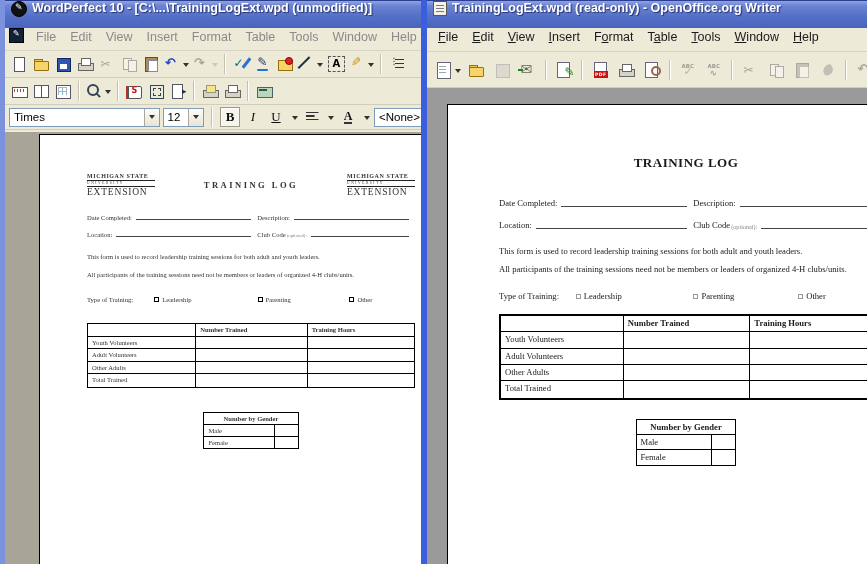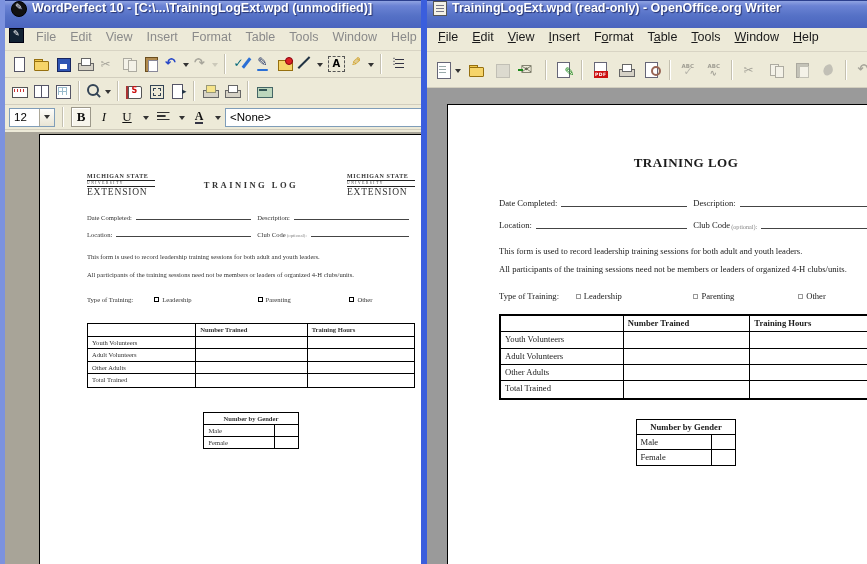--- a/index.html
+++ b/index.html
@@ -282,20 +282,24 @@
       </span>
       <span class="tbtn">
         <span class="icon i-prn"></span>
       </span>
       <span class="tsep"></span>
       <span class="tbtn">
         <span class="icon i-fax"></span>
       </span>
     </div>
   <div class="propbar">
+    <div class="combo" style="width:168px">
+      <span class="cval">Times</span>
+      <span class="cbtn"></span>
+    </div>
     <div class="combo" style="width:46px">
       <span class="cval">12</span>
       <span class="cbtn"></span>
     </div>
     <span class="tsep"></span>
     <span class="pbtn raised" style="font-weight:bold">B</span>
     <span class="pbtn" style="font-style:italic">I</span>
     <span class="pbtn" style="text-decoration:underline">U</span>
     <span class="dd"></span>
     <span class="pbtn">

